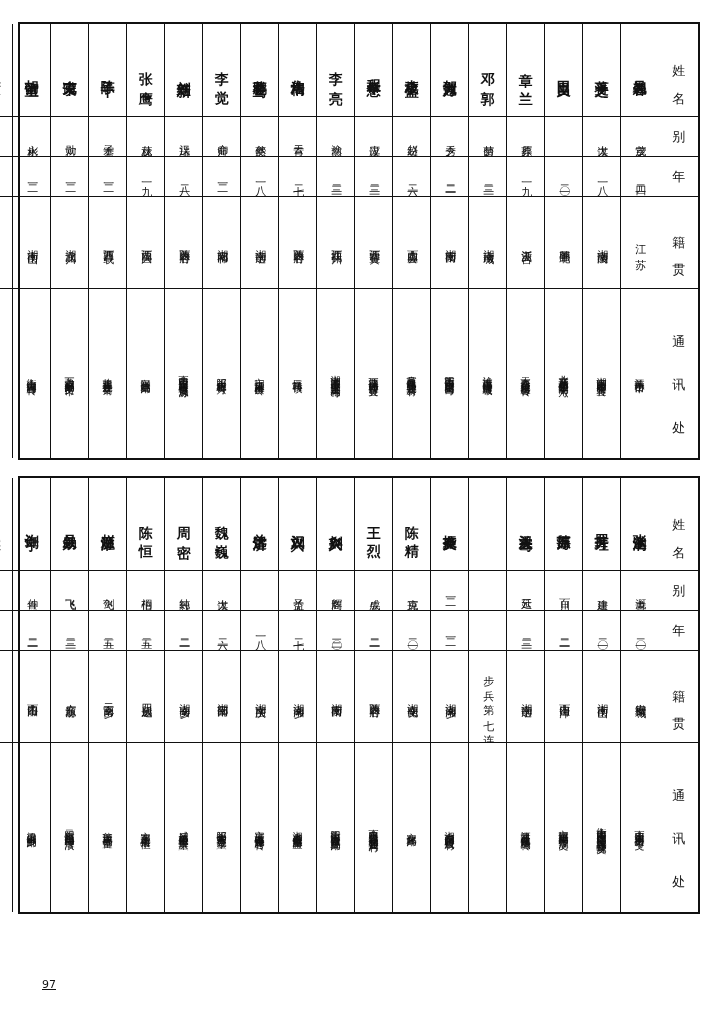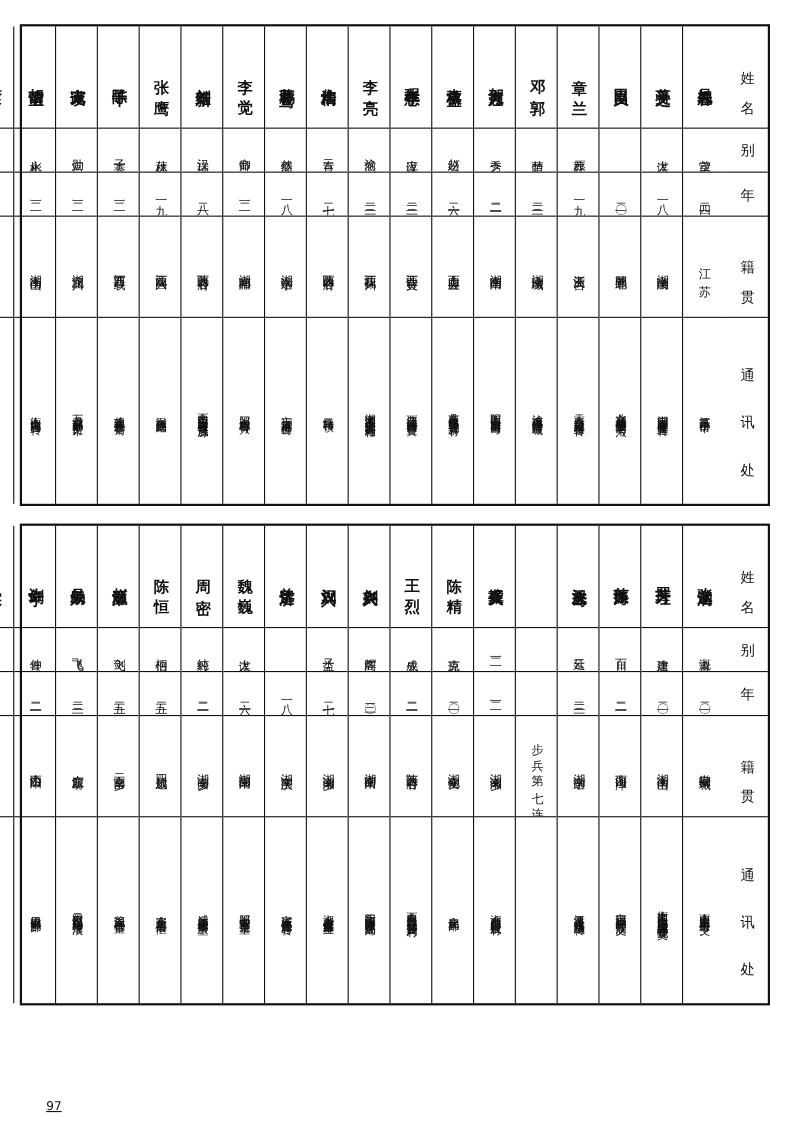--- a/index.html
+++ b/index.html
@@ -83,21 +83,21 @@
   .t-age    { font-size: 11px; }
   .t-native { font-size: 11px; }
   .t-addr   { font-size: 10px; }
 
   .hdr .vt { font-size: 13px; letter-spacing: 6px; }
   .hdr .vt.addr { letter-spacing: 14px; }
 
   .pagenum {
     position: absolute;
     left: 42px;
-    bottom: 12px;
+    bottom: 33px;
     font-size: 11px;
     color: #111;
     text-decoration: underline;
   }
 </style>
 </head>
 <body>
 
 <div class="page">
 

